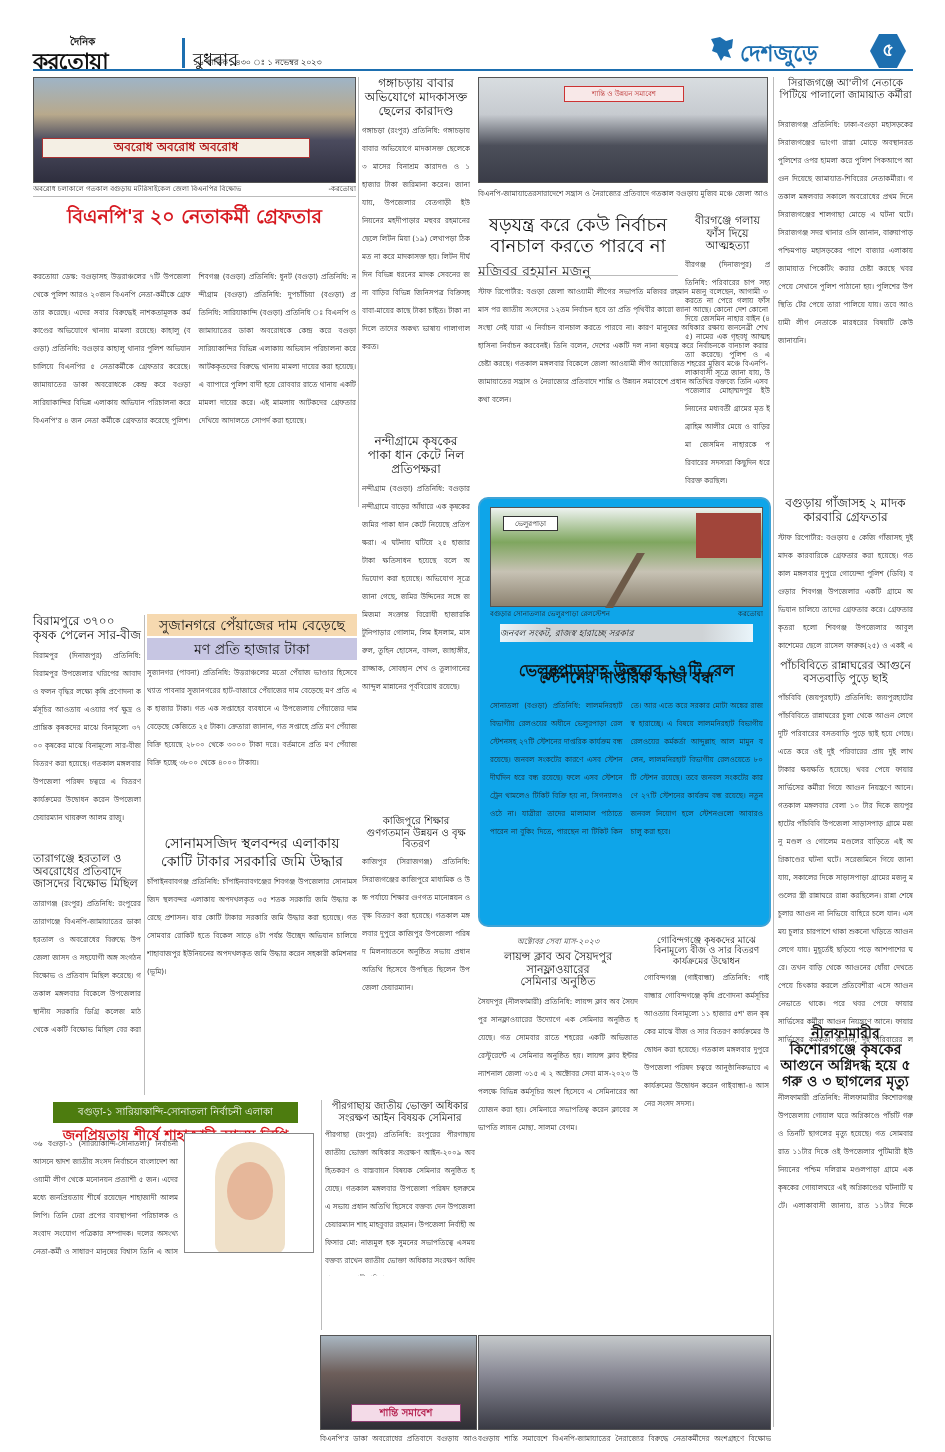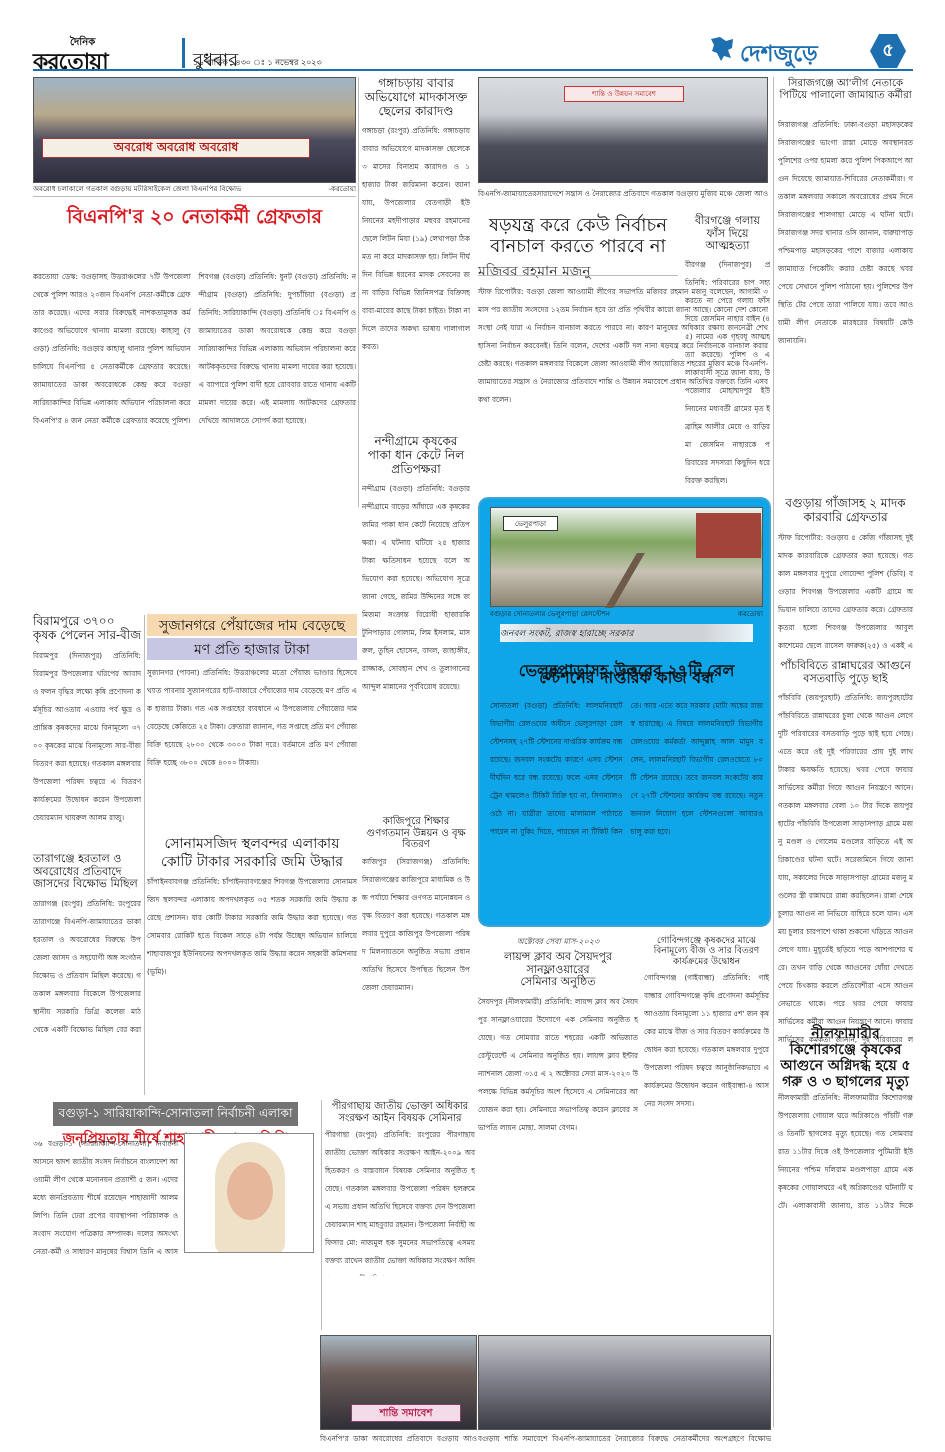--- a/index.html
+++ b/index.html
@@ -170,21 +170,21 @@
   <div class="hd" style="font-size:9px;font-weight:normal;margin-bottom:3px">গোবিন্দগঞ্জে কৃষকদের মাঝে বিনামূল্যে বীজ ও সার বিতরণ কার্যক্রমের উদ্বোধন</div>
   <div class="txt" style="height:260px">গোবিন্দগঞ্জ (গাইবান্ধা) প্রতিনিধি: গাইবান্ধার গোবিন্দগঞ্জে কৃষি প্রণোদনা কর্মসূচির আওতায় বিনামূল্যে ১১ হাজার ৫শ' জন কৃষকের মাঝে বীজ ও সার বিতরণ কার্যক্রমের উদ্বোধন করা হয়েছে। গতকাল মঙ্গলবার দুপুরে উপজেলা পরিষদ চত্বরে আনুষ্ঠানিকভাবে এ কার্যক্রমের উদ্বোধন করেন গাইবান্ধা-৪ আসনের সংসদ সদস্য।</div>
 </div>
 
 <div class="abs" style="left:325px;top:1100px;width:150px">
   <div class="hd" style="font-size:10px;font-weight:normal;margin-bottom:3px">পীরগাছায় জাতীয় ভোক্তা অধিকার সংরক্ষণ আইন বিষয়ক সেমিনার</div>
   <div class="txt" style="height:150px">পীরগাছা (রংপুর) প্রতিনিধি: রংপুরের পীরগাছায় জাতীয় ভোক্তা অধিকার সংরক্ষণ আইন-২০০৯ অবহিতকরণ ও বাস্তবায়ন বিষয়ক সেমিনার অনুষ্ঠিত হয়েছে। গতকাল মঙ্গলবার উপজেলা পরিষদ হলরুমে এ সভায় প্রধান অতিথি হিসেবে বক্তব্য দেন উপজেলা চেয়ারম্যান শাহ মাহবুবার রহমান। উপজেলা নির্বাহী অফিসার মো: নাজমুল হক সুমনের সভাপতিত্বে এসময় বক্তব্য রাখেন জাতীয় ভোক্তা অধিকার সংরক্ষণ অধিদপ্তরের সহকারী পরিচালক।</div>
 </div>
 
 <div class="abs" style="left:33px;top:1102px;width:285px">
-  <div style="background:#737373;color:#fff;text-align:center;font-size:12px;padding:2px 0;margin:0 20px">
+  <div style="background:#4d7c0f;color:#fff;text-align:center;font-size:10px;padding:2px 0;margin:0 20px">
     <span>বগুড়া-১ সারিয়াকান্দি-সোনাতলা নির্বাচনী এলাকা</span>
   </div>
   <div class="hd red" style="font-size:14px;color:#d71920;margin-top:4px">জনপ্রিয়তায় শীর্ষে শাহাজাদী আলম লিপি</div>
 </div>
 <div class="abs txt" style="left:33px;top:1135px;width:145px;height:120px">৩৬ বগুড়া-১ (সারিয়াকান্দি-সোনাতলা) নির্বাচনী আসনে দ্বাদশ জাতীয় সংসদ নির্বাচনে বাংলাদেশ আওয়ামী লীগ থেকে মনোনয়ন প্রত্যাশী ৫ জন। এদের মধ্যে জনপ্রিয়তায় শীর্ষে রয়েছেন শাহাজাদী আলম লিপি। তিনি ঢেরা প্রপের ব্যবস্থাপনা পরিচালক ও সংবাদ সংযোগ পত্রিকার সম্পাদক। দলের অসংখ্য নেতা-কর্মী ও সাধারণ মানুষের বিশ্বাস তিনি এ আসনে মনোনয়ন পেলে বিপুল ভোটে বিজয়ী হবেন। সারিয়াকান্দি-সোনাতলা এলাকার উন্নয়নে তিনি নিরলসভাবে কাজ করে যাচ্ছেন এবং দুঃস্থ মানুষের পাশে দাঁড়িয়েছেন।</div>
 <div class="abs" style="left:184px;top:1133px;width:130px;height:120px;border:1px solid #888;background:#fff;overflow:hidden">
   <div class="abs" style="left:30px;top:8px;width:70px;height:112px;border-radius:35px 35px 10px 10px;background:#efe0c8"></div>
   <div class="abs" style="left:42px;top:28px;width:46px;height:58px;border-radius:50%;background:#e6b79a"></div>
 </div>
 <div class="abs txt" style="left:33px;top:1258px;width:285px;height:70px;color:#555"></div>

